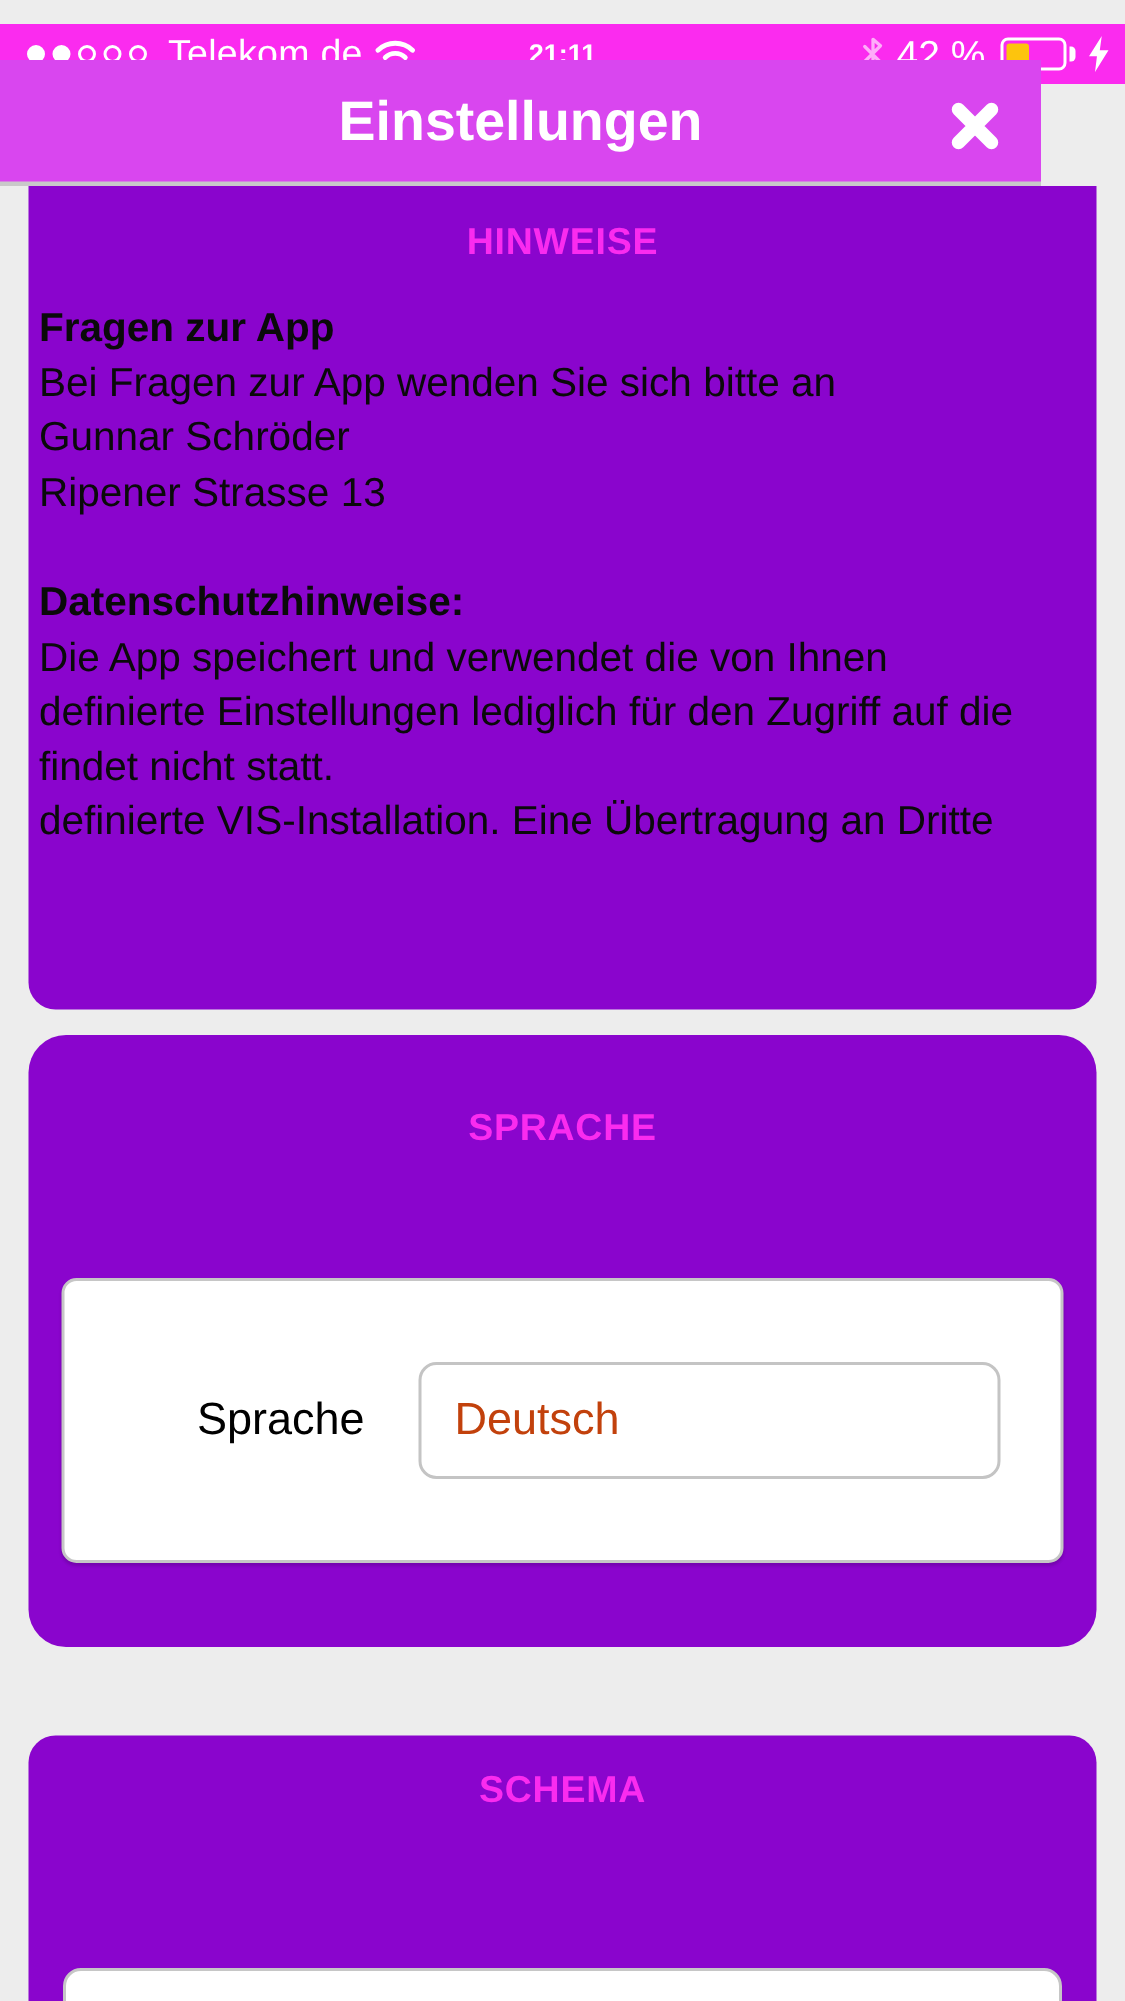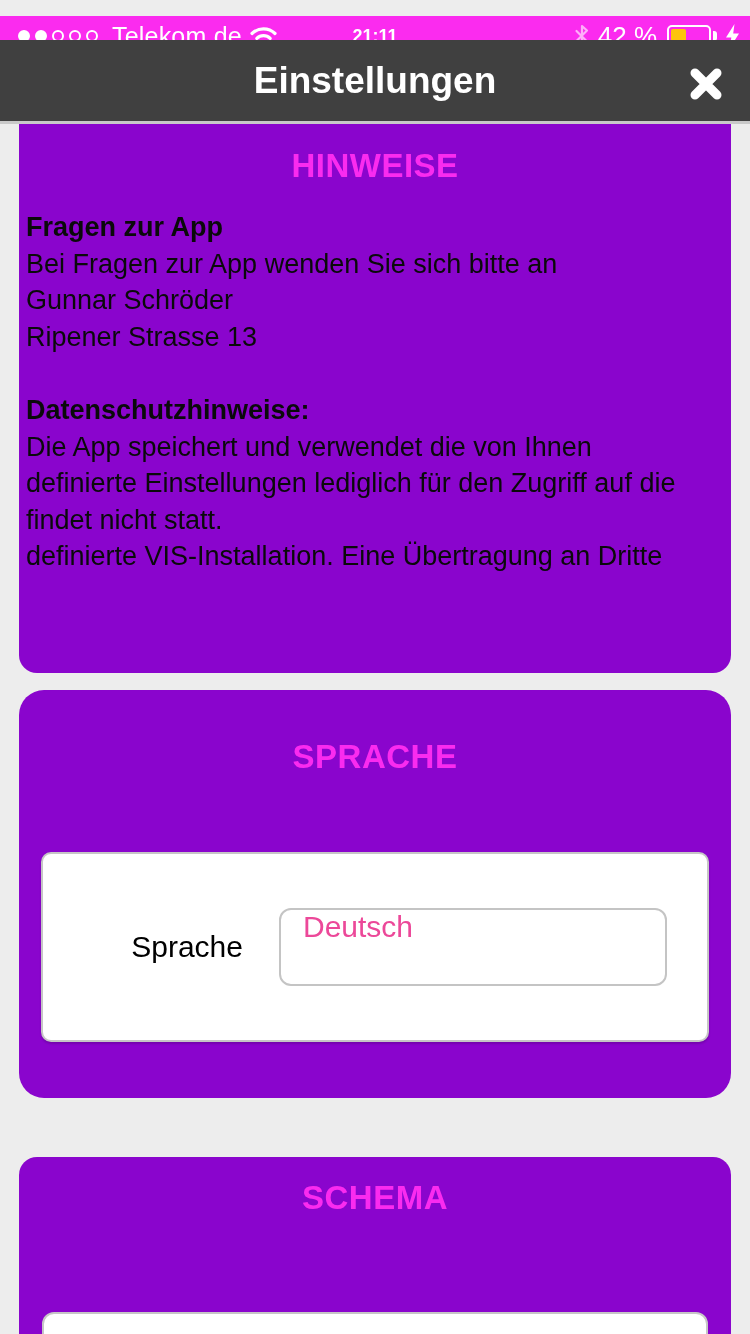--- a/index.html
+++ b/index.html
@@ -32,38 +32,38 @@
     width:44px; height:22px; border:2px solid #fff; border-radius:5px;
     padding:2px; display:flex;
   }
   .battery-fill { width:15px; background:#FDC40D; border-radius:2px; }
   .battery-nub {
     width:4px; height:10px; background:#fff; margin-left:2px;
     border-radius:0 3px 3px 0;
   }
   
   .nav-bar {
-    position:absolute; top:40px; left:0; width:750px; height:84px;
-    background:#404040; border-bottom:3px solid #C9C9C9;text-decoration:underline;
+    position:absolute; top:40px; left:0; width:694px; height:84px;
+    background:#d946ef; border-bottom:3px solid #C9C9C9;text-decoration:underline;
   }
   .nav-title {
     position:absolute; top:20px; left:0; width:100%; text-align:center;
     color:#fff; font-size:37px; font-weight:bold;
   }
   .close-btn {
     position:absolute; top:26px; right:26px; width:36px; height:36px;
     cursor:pointer; display:flex; align-items:center; justify-content:center;
   }
   
   .card {
     position:absolute; left:19px; width:712px;
     background:#8A05CD; border-radius:18px;
   }
   .card-title {
-    text-align:center; color:#FA2BEF; font-weight:bold; font-size:33px;
+    text-align:center; color:#FA2BEF; font-weight:bold; font-size:25px;
     letter-spacing:0.5px;
   }
   .card-hinweise { top:124px; height:549px; border-radius:0 0 18px 18px; }
   .card-hinweise .card-title { padding-top:23px; }
   .card-body {
     margin-top:24px; padding:0 10px 0 7px;
     color:#0A0A0A; font-size:27px; line-height:36.5px;
   }
   .line-bold { font-weight:bold; }
   .gap { height:37px; }
@@ -74,22 +74,22 @@
     background:#fff; border:2px solid #C6C6C6; border-radius:10px;
     box-shadow:0 2px 2px rgba(0,0,0,0.15);
     display:flex; align-items:center;
   }
   .field-label {
     flex:0 0 200px; text-align:right; font-size:30px; color:#000;
   }
   .select-box {
     margin-left:36px; width:388px; height:78px;
     border:2px solid #C4C4C4; border-radius:12px; background:#fff;
-    display:flex; align-items:flex-start; padding-left:22px;
-    font-size:30px; color:#ec4899; cursor:pointer;
+    display:flex; align-items:center; padding-left:22px;
+    font-size:30px; color:#c2410c; cursor:pointer;
   }
   .card-schema { top:1157px; height:240px; }
   .card-schema .card-title { padding-top:22px; }
   .panel-schema {
     position:absolute; left:23px; width:666px; top:155px; height:130px;
     background:#fff; border:2px solid #C6C6C6; border-radius:12px;
   }
   .icon { display:block; }
 </style>
 </head>

